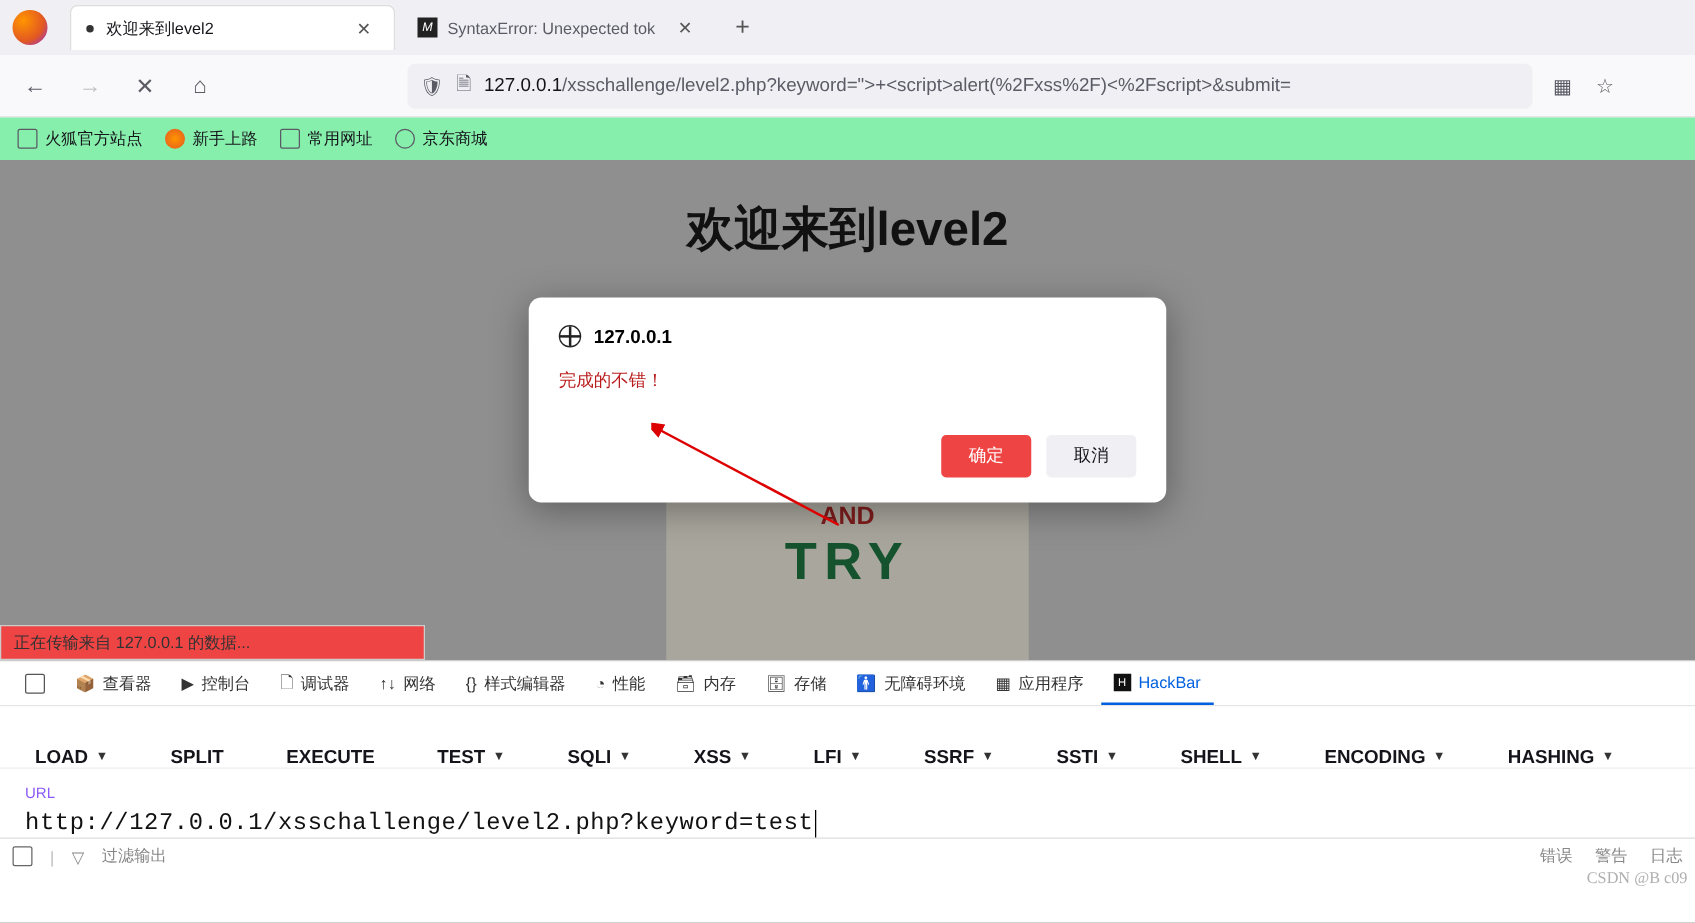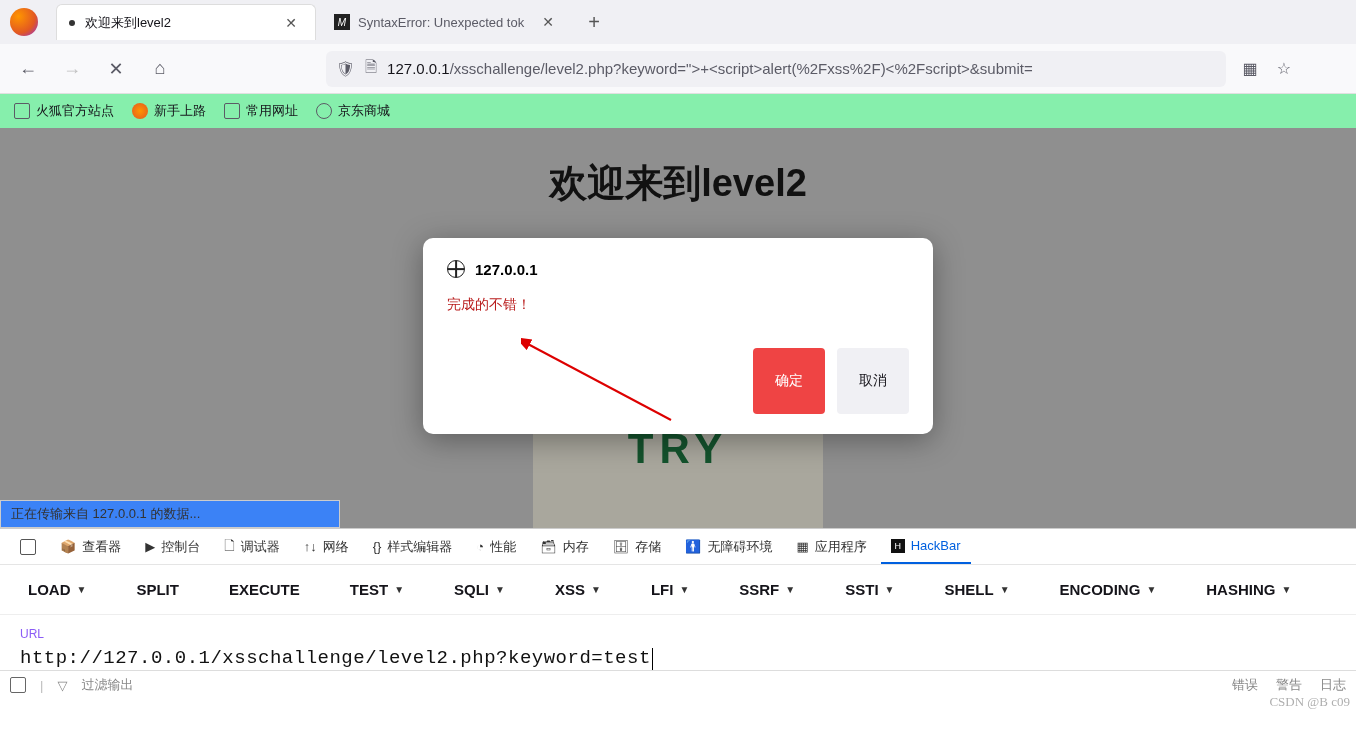--- a/index.html
+++ b/index.html
@@ -33,44 +33,44 @@
 .bk-globe { border: 1.5px solid #5b5b66; border-radius: 50%; position: relative; }
 
 
 .content { flex: 1; background: #8f8f8f; position: relative; overflow: hidden; }
 .page-title { text-align: center; font-size: 38px; font-weight: bold; color: #111; padding-top: 30px; }
 .page-sub { text-align: center; font-size: 26px; font-weight: bold; color: #111; margin-top: 28px; }
 .calm-box { position: absolute; left: 50%; transform: translateX(-50%); top: 270px; width: 290px; height: 250px; background: #a9a79d; display: flex; flex-direction: column; align-items: center; justify-content: flex-start; padding-top: 10px; }
 .calm-box .calm { font-size: 56px; font-weight: 900; letter-spacing: 2px; color: #1a1a1a; font-family: Arial Black, Arial; }
 .calm-box .and { font-size: 20px; font-weight: 900; color: #7f1d1d; margin-top: -6px; }
 .calm-box .try { font-size: 42px; font-weight: 900; color: #14532d; letter-spacing: 6px; }
-.status-bar { position: absolute; bottom: 0; left: 0; background: #3b82f6; border: 1px solid #ccc; padding: 4px 10px; font-size: 13px; color: #333; width: 340px; }
+.status-bar { position: absolute; bottom: 0; left: 0; background: #ef4444; border: 1px solid #ccc; padding: 4px 10px; font-size: 13px; color: #333; width: 340px; }
 
 
 .dialog { position: absolute; top: 110px; left: 50%; transform: translateX(-50%); width: 510px; background: #fff; border-radius: 10px; box-shadow: 0 6px 30px rgba(0,0,0,.35); padding: 22px 24px 20px; }
 .dialog-header { display: flex; align-items: center; gap: 10px; font-weight: bold; font-size: 15px; }
 .dialog-globe { width: 18px; height: 18px; border: 1.8px solid #222; border-radius: 50%; position: relative; }
 .dialog-globe::before { content:""; position:absolute; top:0; bottom:0; left:50%; width:1.8px; background:#222; transform:translateX(-50%);}
 .dialog-globe::after { content:""; position:absolute; left:0; right:0; top:50%; height:1.8px; background:#222; transform:translateY(-50%);}
 .dialog-msg { font-size: 14px; color: #b91c1c; margin-top: 18px; }
 .dialog-buttons { display: flex; justify-content: flex-end; gap: 12px; margin-top: 34px; }
 .btn-primary { background: #ef4444; color: #fff; border: none; padding: 8px 22px; border-radius: 4px; font-size: 14px; cursor: pointer; }
-.btn-secondary { background: #f0f0f4; color: #15141a; border: none; padding: 24px 22px; border-radius: 4px; font-size: 14px; cursor: pointer; }
+.btn-secondary { background: #f0f0f4; color: #15141a; border: none; padding: 8px 22px; border-radius: 4px; font-size: 14px; cursor: pointer; }
 .arrow { position: absolute; top: 100px; left: 98px; }
 
 
 .devtools { height: 210px; background: #fff; border-top: 1px solid #ccc; display: flex; flex-direction: column; }
 .devtools-tabs { height: 36px; display: flex; align-items: center; padding: 0 10px; gap: 4px; border-bottom: 1px solid #e5e5e5; font-size: 13px; color: #333; }
 .dt-tab { display: flex; align-items: center; gap: 6px; padding: 0 10px; height: 100%; cursor: pointer; white-space: nowrap; }
 .dt-tab.active { color: #0060df; border-bottom: 2px solid #0060df; }
 .dt-tab .favicon2 { width:14px; height:14px; background:#111; color:#fff; font-size:9px; display:flex; align-items:center; justify-content:center;}
 .dt-icon { width:16px; height:16px; border:1.5px solid #555; border-radius:2px; }
 
 
-.hackbar-menu { height: 50px; display: flex; align-items: center; padding: 0 28px; gap: 50px; font-size: 15px; font-weight: bold; color: #15141a; border-bottom: 1px solid #eee; }
+.hackbar-menu { height: 50px; display: flex; align-items: flex-end; padding: 0 28px; gap: 50px; font-size: 15px; font-weight: bold; color: #15141a; border-bottom: 1px solid #eee; }
 .hb-item { display: flex; align-items: center; gap: 6px; cursor: pointer; white-space: nowrap; }
 .caret { font-size: 10px; color: #333; }
 .hackbar-body { padding: 12px 20px 0; }
 .hb-label { font-size: 12px; color: #8b5cf6; margin-bottom: 6px; }
 .hb-url { font-family: "Courier New", monospace; font-size: 19px; color: #111; border: none; outline: none; width: 100%; letter-spacing: 0.5px; }
 .hb-url-wrap { position: relative; }
 .cursor-bar { display:inline-block; width:1px; height:22px; background:#000; vertical-align:middle; margin-left:1px; }
 
 
 .bottom-strip { height: 30px; border-top: 1px solid #ddd; display: flex; align-items: center; padding: 0 10px; font-size: 13px; color: #888; gap: 14px; }

